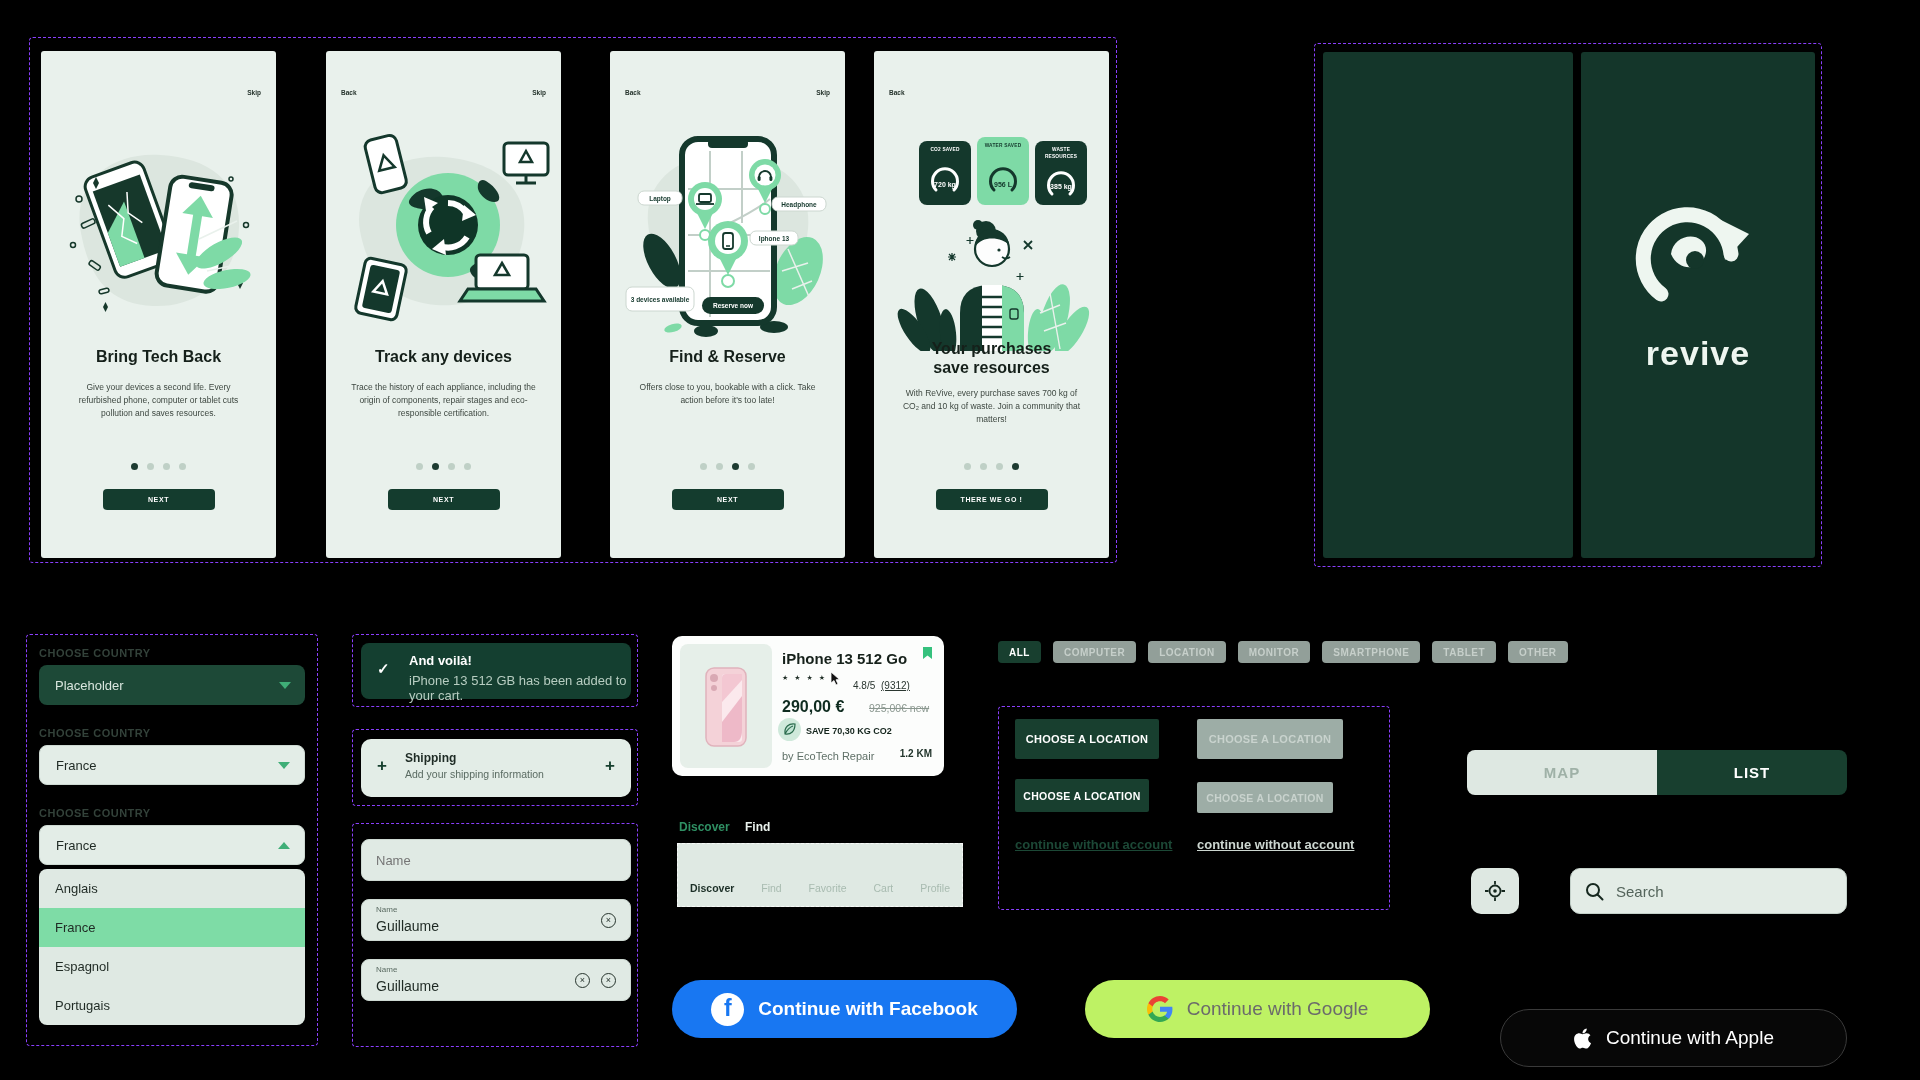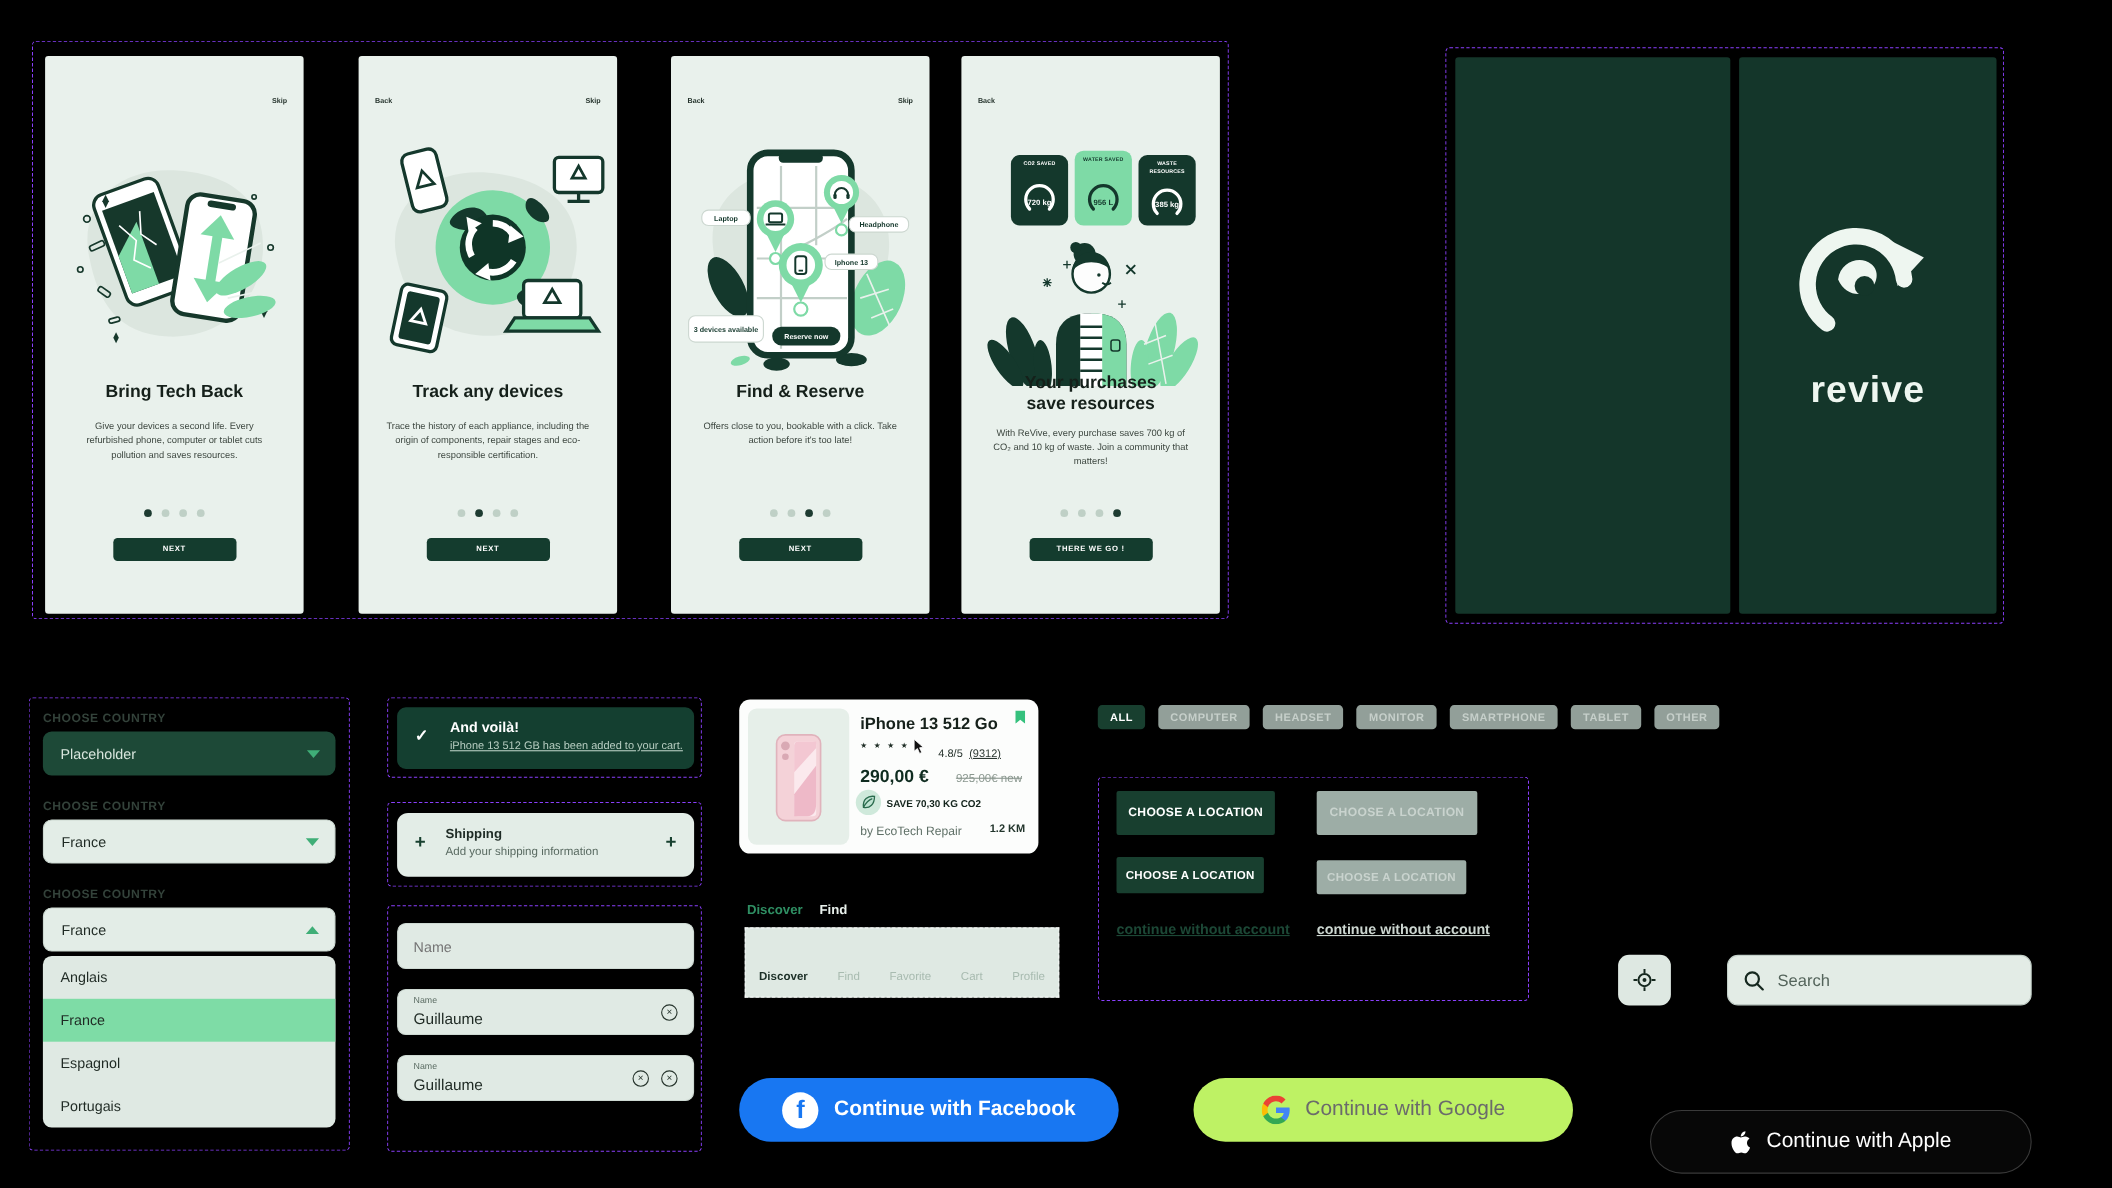--- a/index.html
+++ b/index.html
@@ -37,21 +37,21 @@
   .chev.down { border-top:7px solid #3fae77; }
   .chev.up { border-bottom:7px solid #3fae77; }
   .opt-list { position:absolute; left:12px; width:266px; border-radius:8px; overflow:hidden; background:#dfe9e3; }
   .opt { height:39px; display:flex; align-items:center; padding:0 16px; font-size:13px; color:#1f2a24; }
   .opt.sel { background:#7edca6; }
 
   
   .toast { position:absolute; left:8px; top:8px; width:270px; height:56px; background:#143f30; border-radius:8px; }
   .toast-check { position:absolute; left:16px; top:17px; color:#fff; font-size:15px; font-weight:bold; }
   .toast-title { position:absolute; left:48px; top:10px; color:#fff; font-size:13px; font-weight:bold; }
-  .toast-msg { position:absolute; left:48px; top:30px; color:#b7cdc1; font-size:10px;text-decoration:underline; }
+  .toast-msg { position:absolute; left:48px; top:30px; color:#b7cdc1; font-size:13px; }
 
   
   .ship { position:absolute; left:8px; top:9px; width:270px; height:58px; background:#e3ede7; border-radius:10px; }
   .ship-plus { position:absolute; top:17px; font-size:17px; color:#17402f; font-weight:bold; }
   .ship-title { position:absolute; left:44px; top:12px; font-size:12px; font-weight:bold; color:#1e2b25; }
   .ship-sub { position:absolute; left:44px; top:29px; font-size:10.5px; color:#5a6b62; }
 
   
   .txt-input { position:absolute; left:8px; width:270px; height:42px; background:#e0eae4; border:1px solid #cdd9d2; border-radius:8px; }
   .txt-input input { position:absolute; inset:0; background:transparent; border:none; outline:none; font-family:inherit; font-size:13px; color:#1f2a24; padding:0 14px; width:100%; }
@@ -495,36 +495,40 @@
       <span class="nav-item">Find</span>
       <span class="nav-item">Favorite</span>
       <span class="nav-item">Cart</span>
       <span class="nav-item">Profile</span>
     </div>
   </div>
 
   <div class="chips">
     <span class="chip on">ALL</span>
     <span class="chip">COMPUTER</span>
-    <span class="chip">HEADSET</span>
+    <span class="chip">LOCATION</span>
     <span class="chip">MONITOR</span>
     <span class="chip">SMARTPHONE</span>
     <span class="chip">TABLET</span>
     <span class="chip">OTHER</span>
   </div>
 
   <div class="frame" style="left:998px; top:706px; width:392px; height:204px;">
     <button class="loc-btn primary" style="left:16px; top:12px; width:144px; height:40px; font-size:11px;">CHOOSE A LOCATION</button>
     <button class="loc-btn disabled" style="left:198px; top:12px; width:146px; height:40px; font-size:11px;">CHOOSE A LOCATION</button>
     <button class="loc-btn primary" style="left:16px; top:72px; width:134px; height:33px; font-size:10.5px;">CHOOSE A LOCATION</button>
     <button class="loc-btn disabled" style="left:198px; top:75px; width:136px; height:31px; font-size:10.5px;">CHOOSE A LOCATION</button>
     <a class="loc-link dark" style="left:16px; top:130px;">continue without account</a>
     <a class="loc-link light" style="left:198px; top:130px;">continue without account</a>
   </div>
 
+  <div class="toggle">
+    <div class="half map">MAP</div>
+    <div class="half list">LIST</div>
+  </div>
 
   <div class="locate">
     <svg width="22" height="22" viewBox="0 0 22 22">
       <circle cx="11" cy="11" r="5.5" fill="none" stroke="#16281f" stroke-width="1.8"></circle>
       <circle cx="11" cy="11" r="1.8" fill="#16281f"></circle>
       <path d="M11,1 V4.5 M11,17.5 V21 M1,11 H4.5 M17.5,11 H21" stroke="#16281f" stroke-width="1.8"></path>
     </svg>
   </div>
   <div class="search">
     <svg width="19" height="19" viewBox="0 0 19 19">

